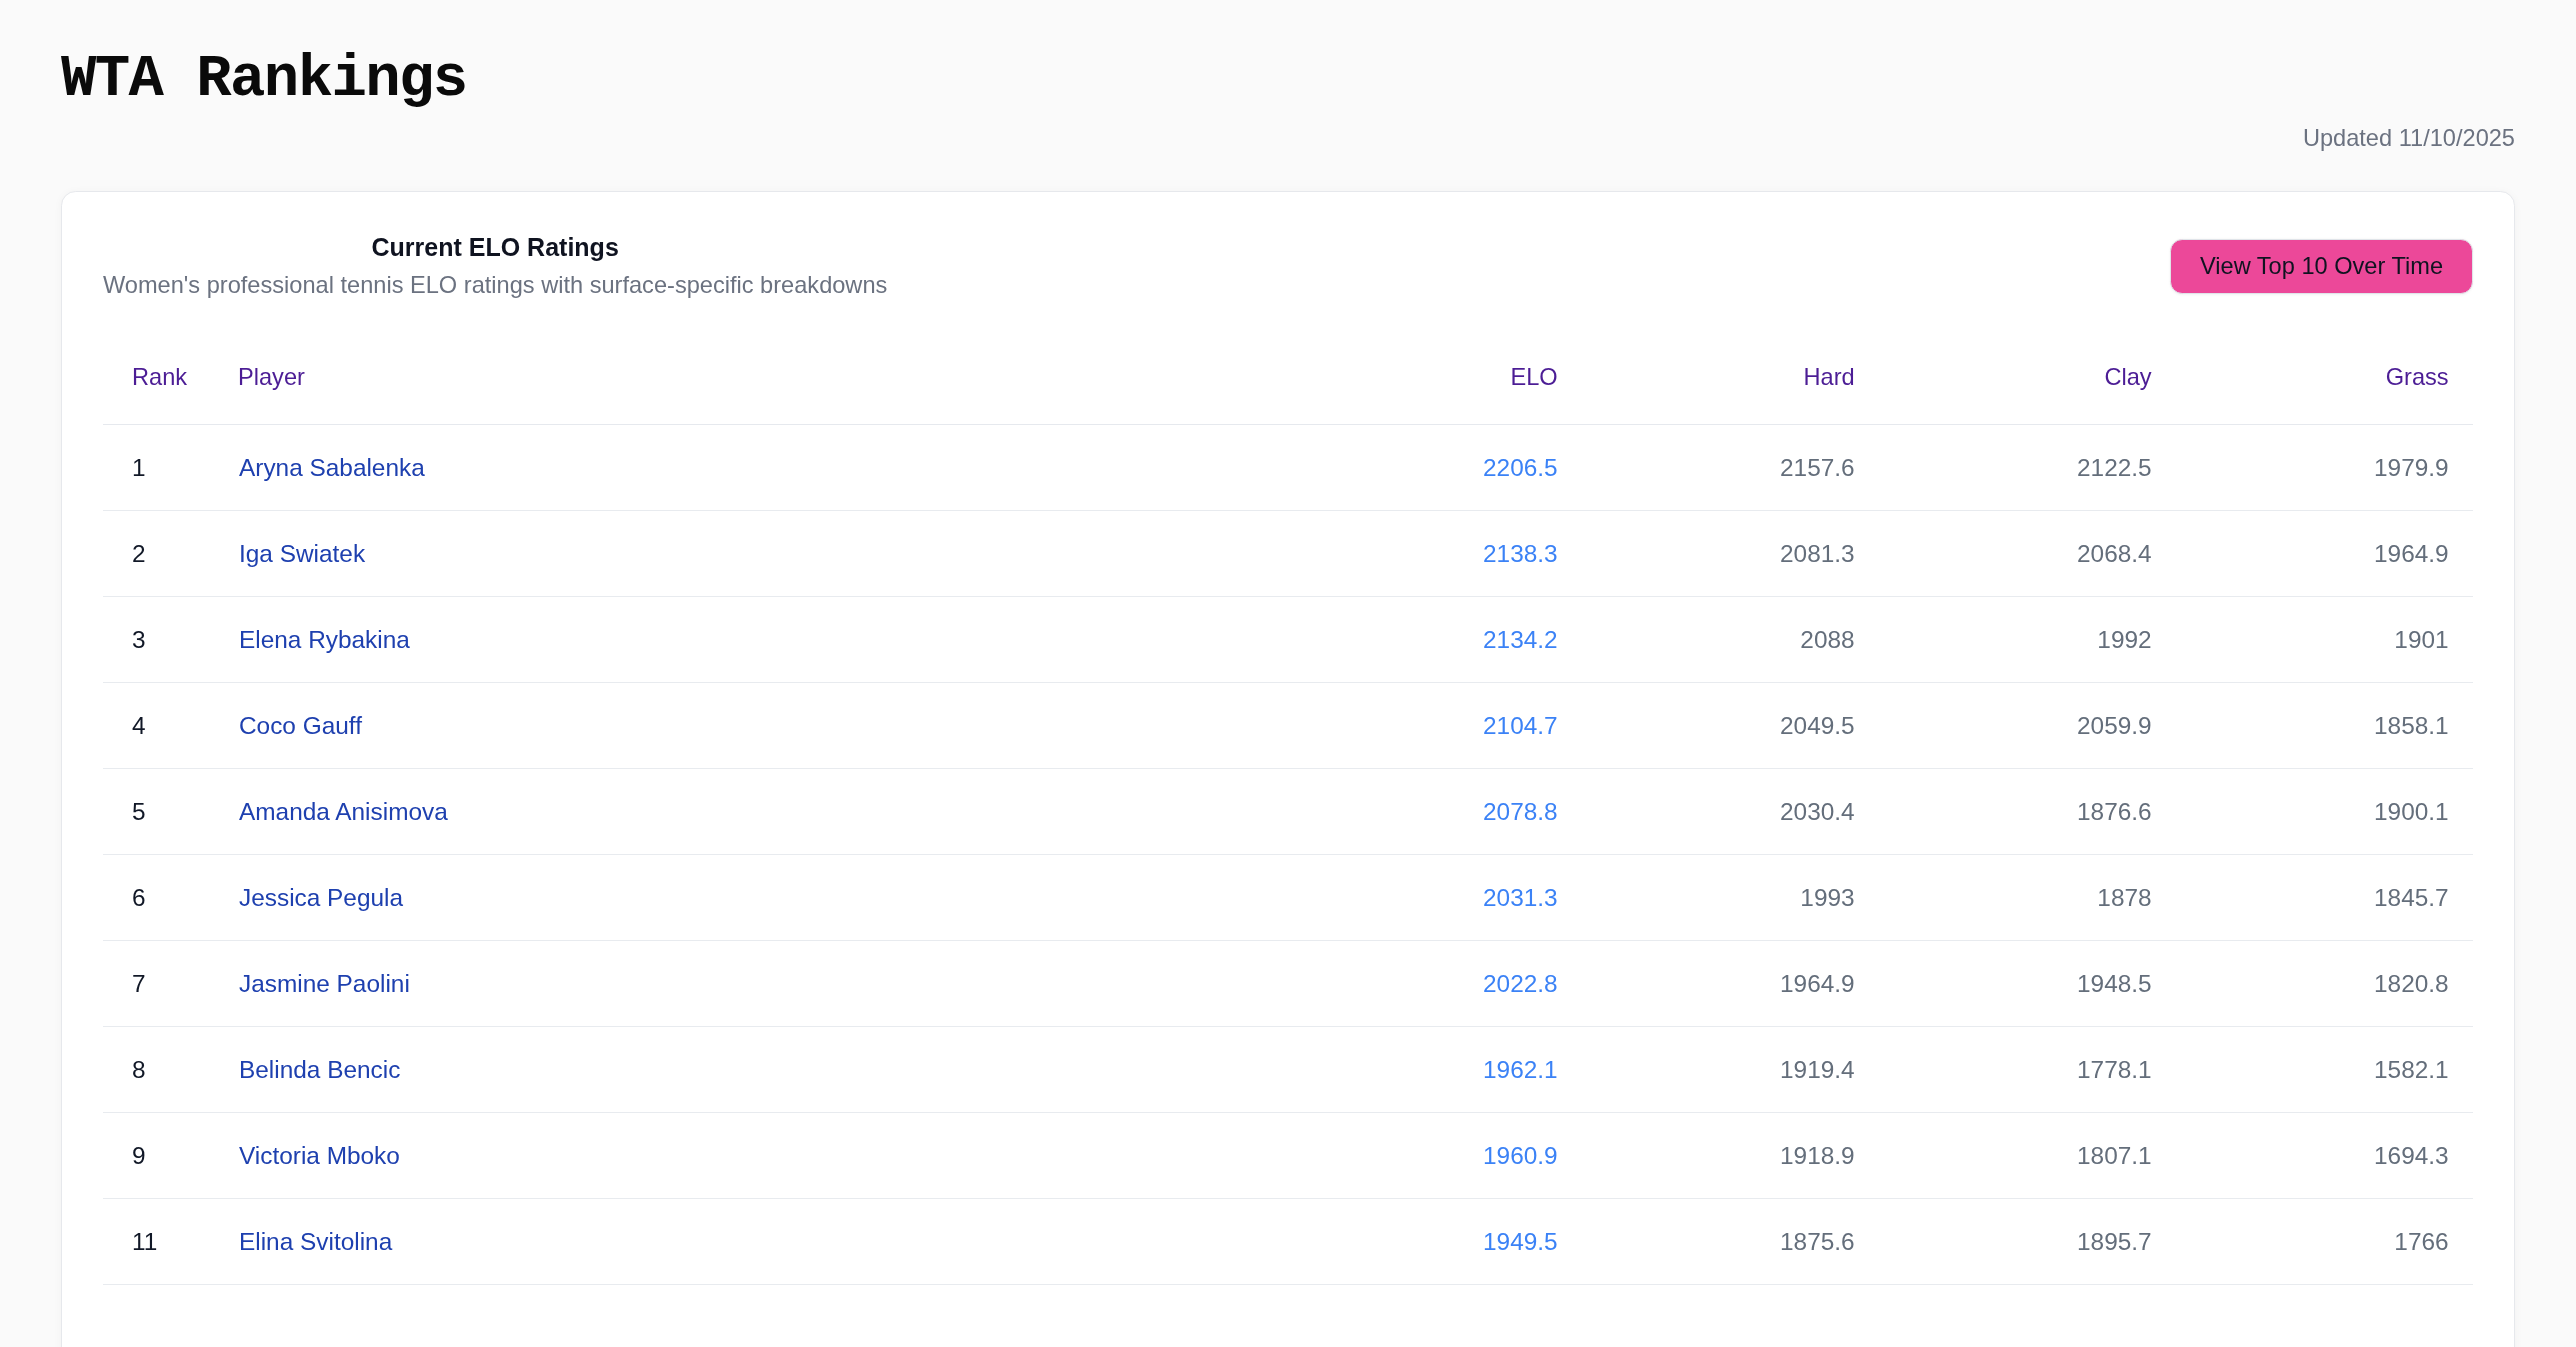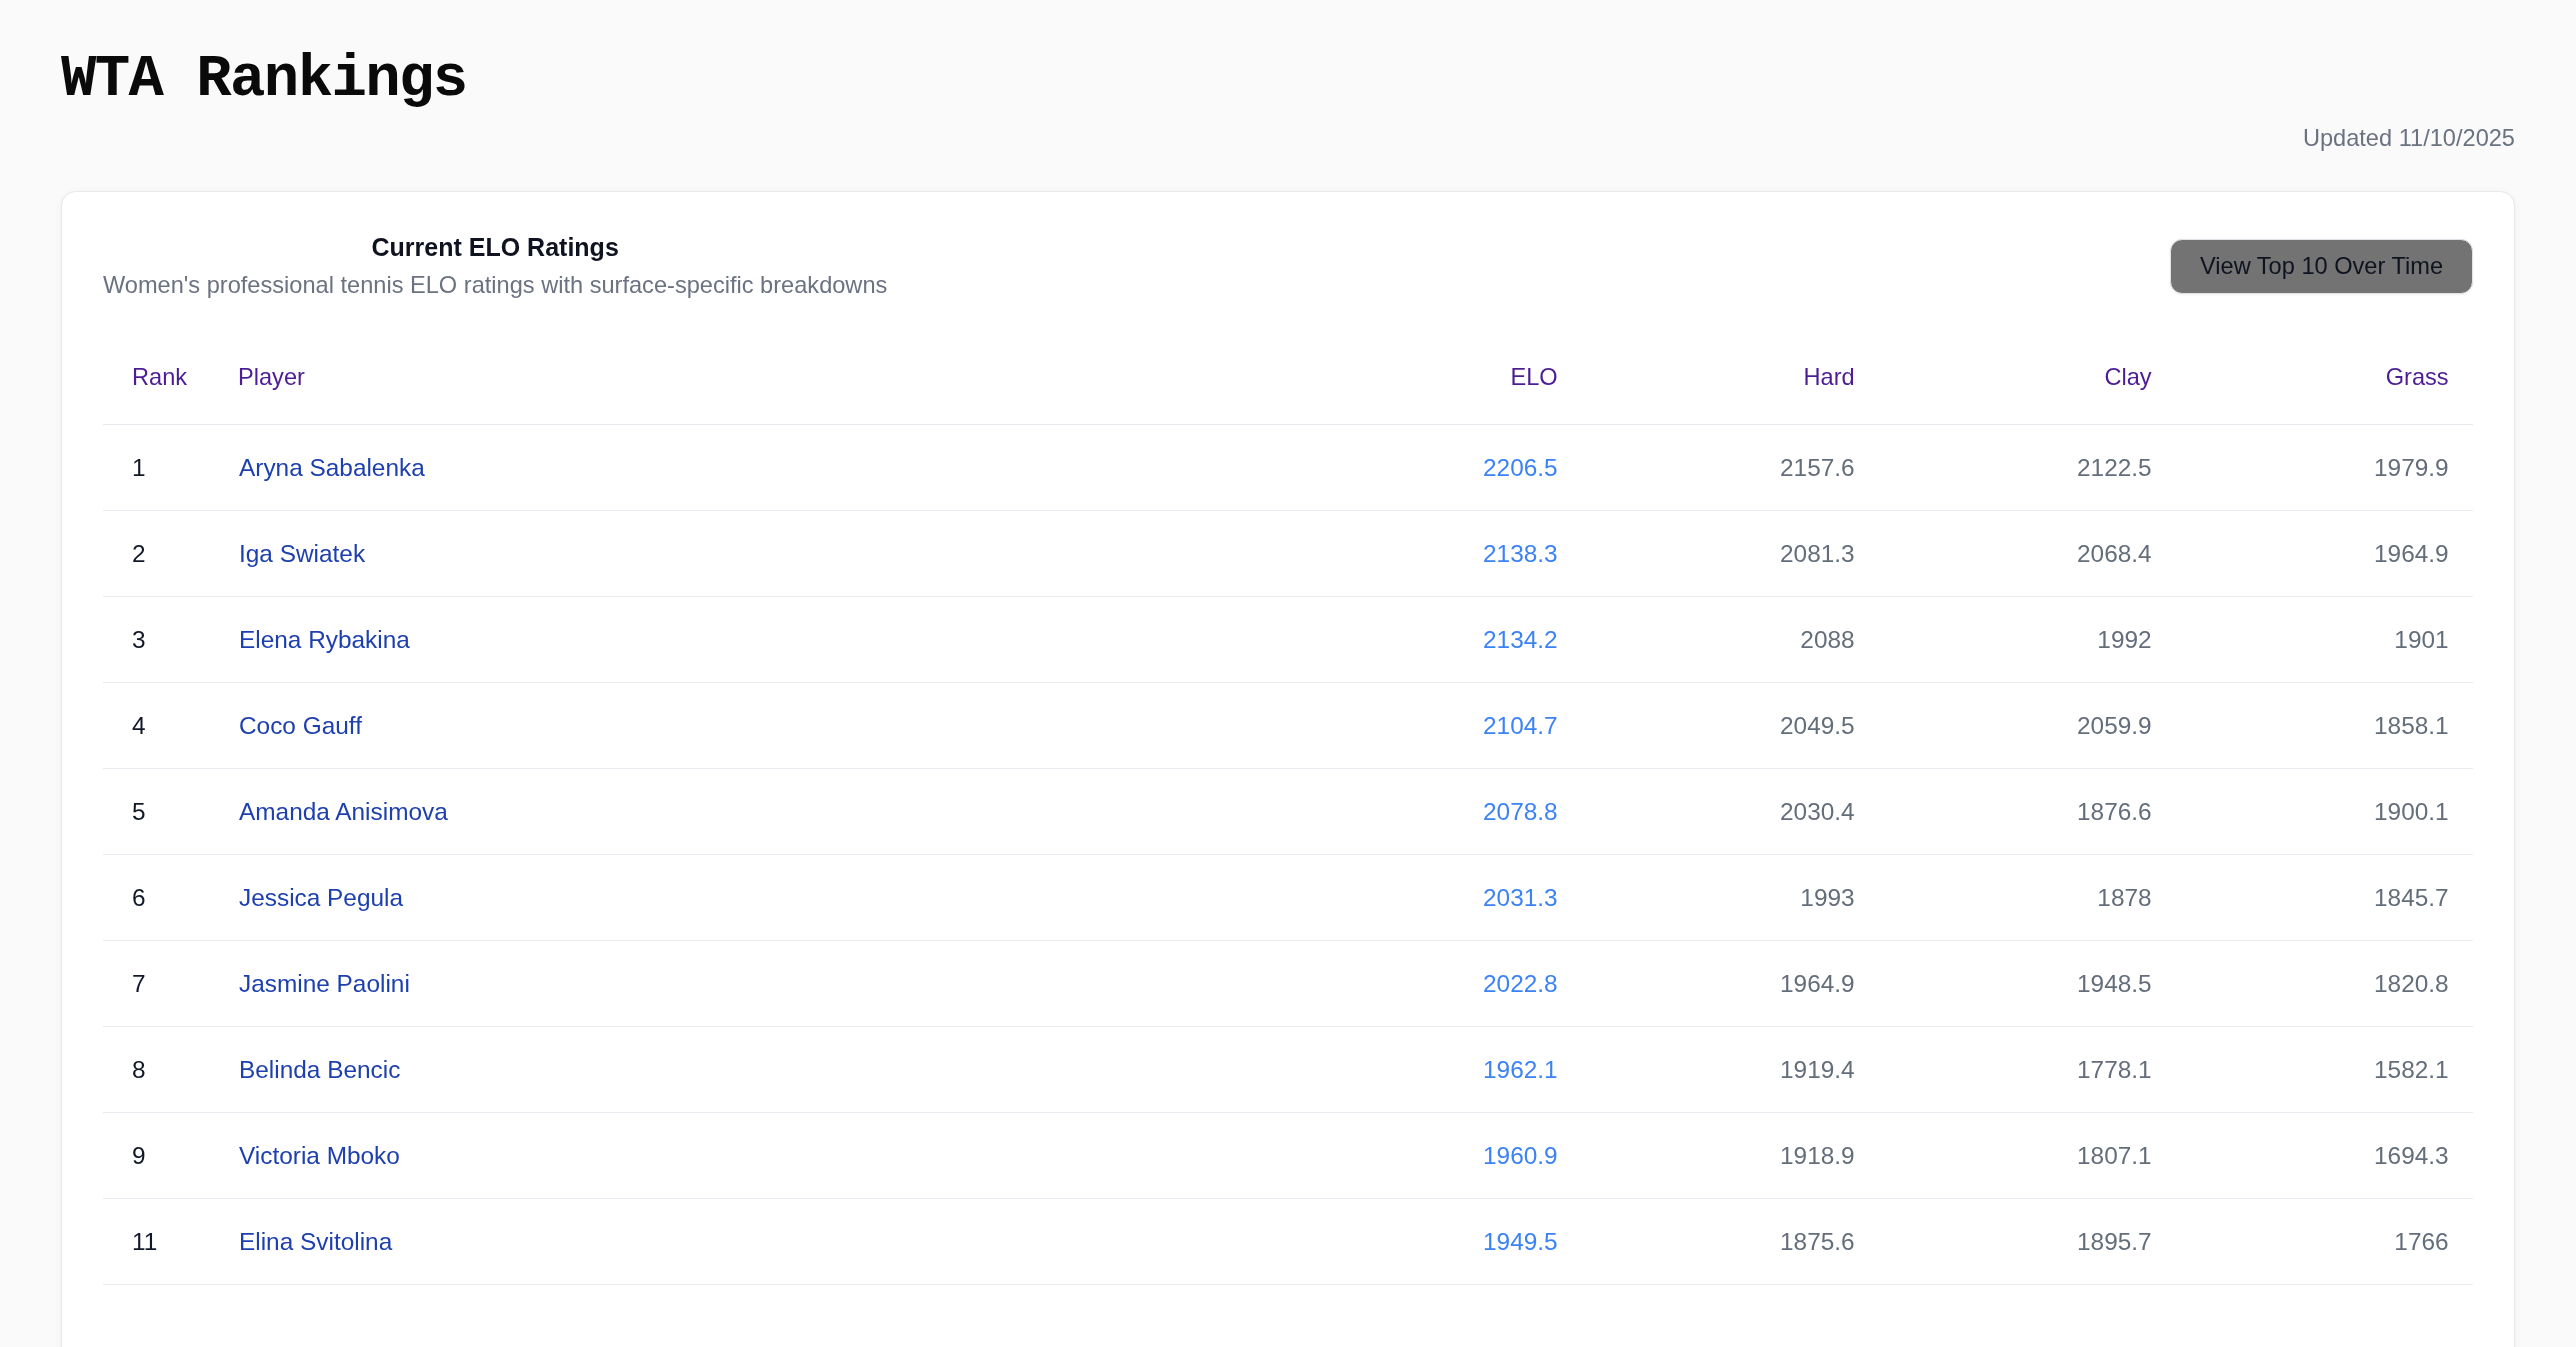--- a/index.html
+++ b/index.html
@@ -56,21 +56,21 @@
   .card-subtitle {
     margin: 9.8px 0 0;
     font-size: 23.6px;
     color: #6b7280;
   }
   .top10-button {
     font-family: inherit;
     font-size: 23.6px;
     font-weight: 500;
     color: #0f1320;
-    background: #737373;
+    background: #ec4899;
     border: 1.6px solid #e0e4e9;
     border-radius: 12.2px;
     height: 55px;
     padding: 0 29px;
     box-shadow: 0 0.8px 2.4px rgba(16, 24, 40, 0.05);
     cursor: pointer;
     white-space: nowrap;
   }
 
   table.elo-table {

